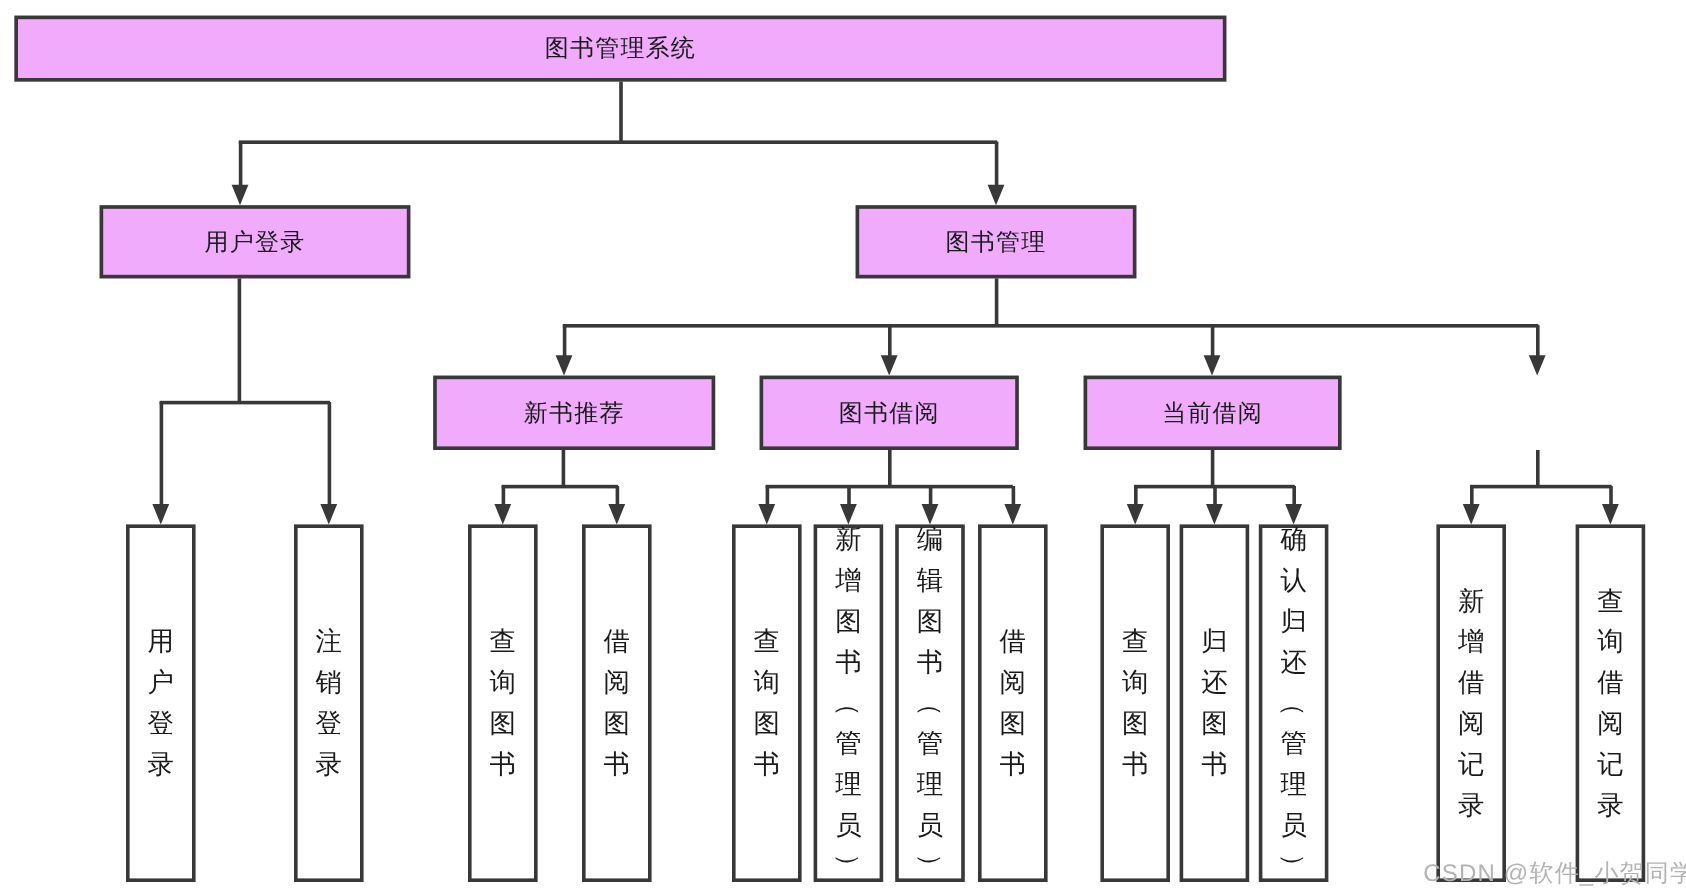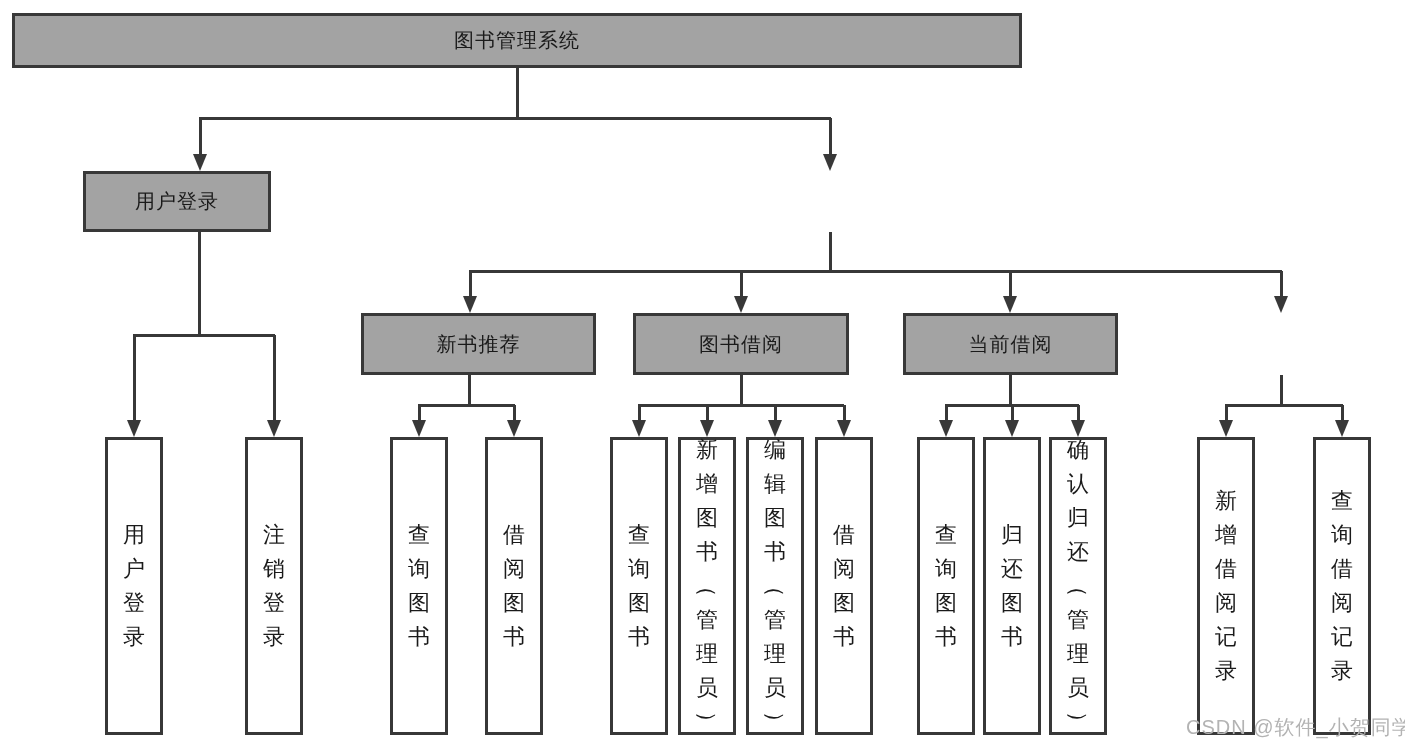--- a/index.html
+++ b/index.html
@@ -8,21 +8,21 @@
     --wm:#b3b3b3;
     --bg:#ffffff;
   }
   *{box-sizing:border-box;margin:0;padding:0;}
   html,body{background:var(--bg);}
   body{font-family:"Liberation Sans","DejaVu Sans",sans-serif;color:var(--text);}
   .canvas{
     position:relative;width:1405px;height:747px;background:var(--bg);overflow:hidden;
   }
   .box{
-    position:absolute;border:3px solid var(--line);background:#a3a3a3;
+    position:absolute;border:3px solid var(--line);background:#f0abfc;
     display:flex;align-items:center;justify-content:center;
     font-size:20px;color:var(--text);letter-spacing:1px;
   }
   .box-v{
     position:absolute;border:3px solid var(--line);background:#fff;
     display:flex;flex-direction:column;align-items:center;justify-content:center;
     font-size:22px;color:var(--text);
   }
   .vchar{display:block;line-height:1;margin:6px 0;}
   .vchar.rot{transform:rotate(90deg);}
@@ -44,21 +44,22 @@
 
   <div class="box" style="left:12px;top:13px;width:1010px;height:55px;">图书管理系统</div>
 
   <div class="vline" style="left:516px;top:68px;height:50px;"></div>
   <div class="hline" style="left:199px;top:117px;width:632px;"></div>
   <div class="vline" style="left:199px;top:118px;height:38px;"></div>
   <div class="arr" style="left:193px;top:154px;"></div>
   <div class="vline" style="left:829px;top:118px;height:38px;"></div>
   <div class="arr" style="left:823px;top:154px;"></div>
 
-  <div class="box" style="left:83px;top:171px;width:188px;height:61px;">用户登录</div>
+  <div class="box" style="left:83px;top:171px;width:259px;height:61px;">用户登录</div>
+  <div class="box" style="left:713px;top:171px;width:234px;height:61px;">图书管理</div>
 
   <div class="vline" style="left:198px;top:232px;height:103px;"></div>
   <div class="hline" style="left:133px;top:334px;width:142px;"></div>
   <div class="vline" style="left:133px;top:335px;height:86px;"></div>
   <div class="arr" style="left:127px;top:420px;"></div>
   <div class="vline" style="left:273px;top:335px;height:86px;"></div>
   <div class="arr" style="left:267px;top:420px;"></div>
 
   <div class="vline" style="left:829px;top:232px;height:39px;"></div>
   <div class="hline" style="left:469px;top:270px;width:813px;"></div>

